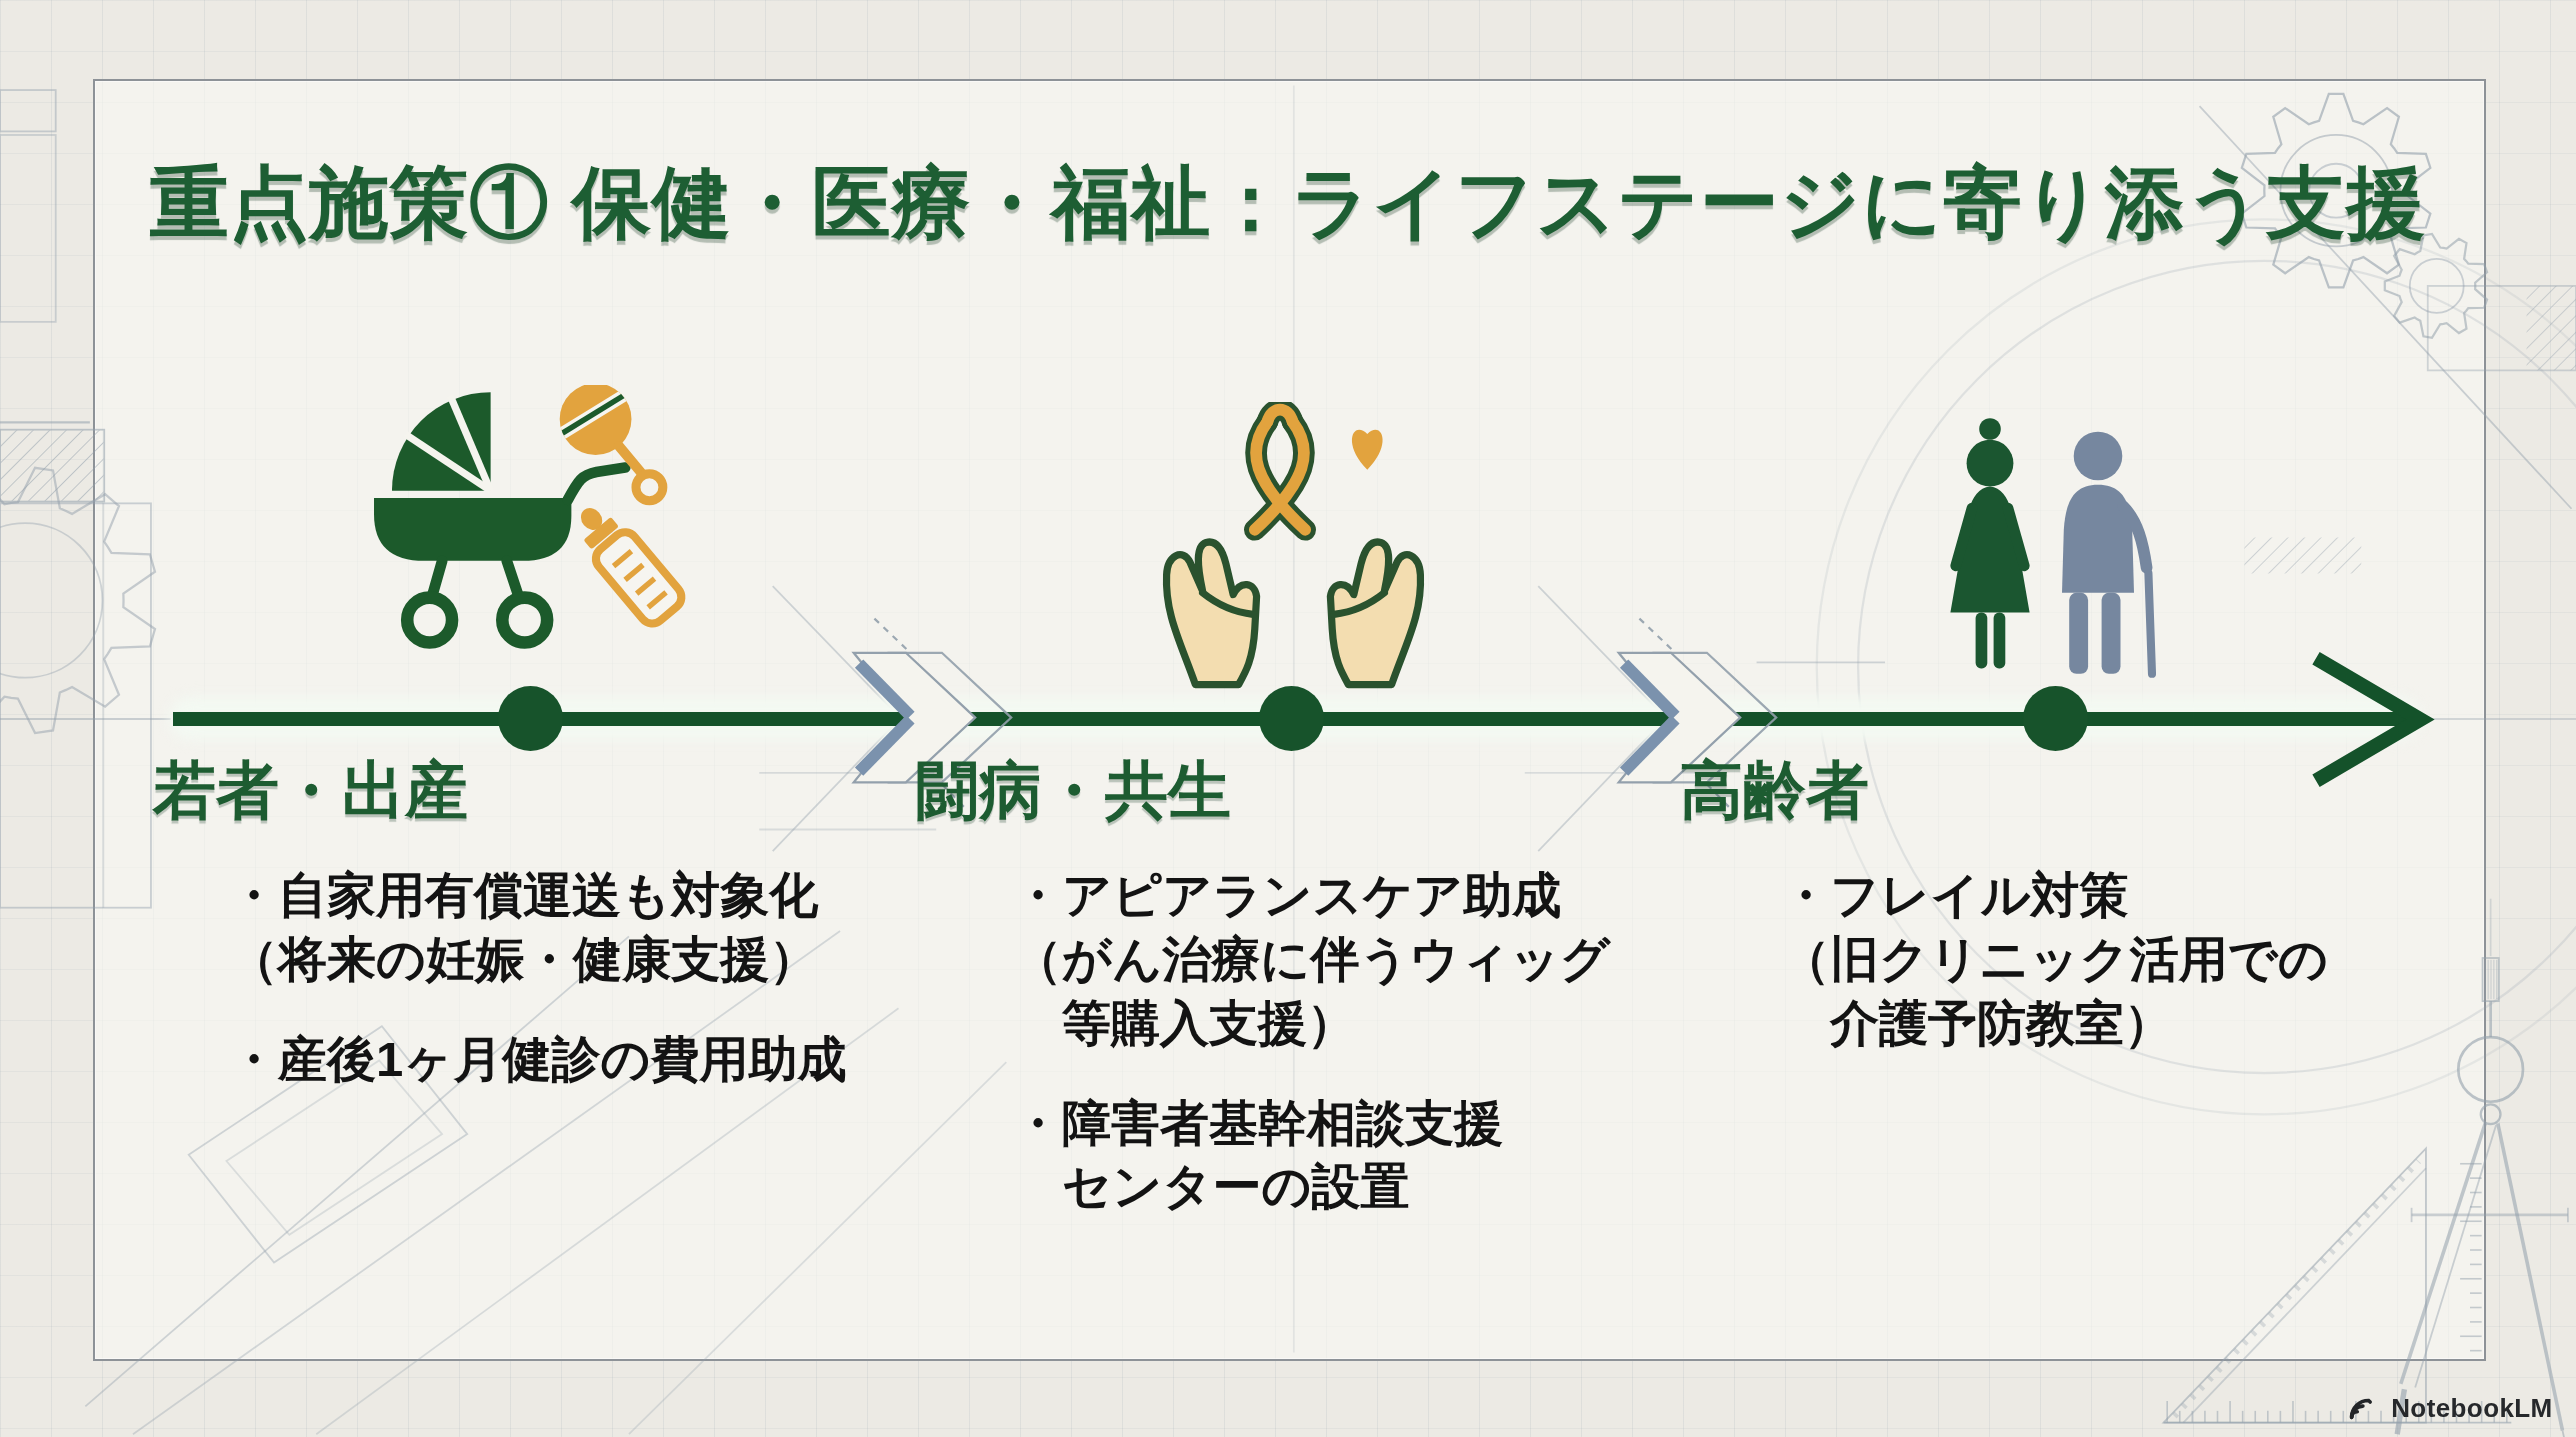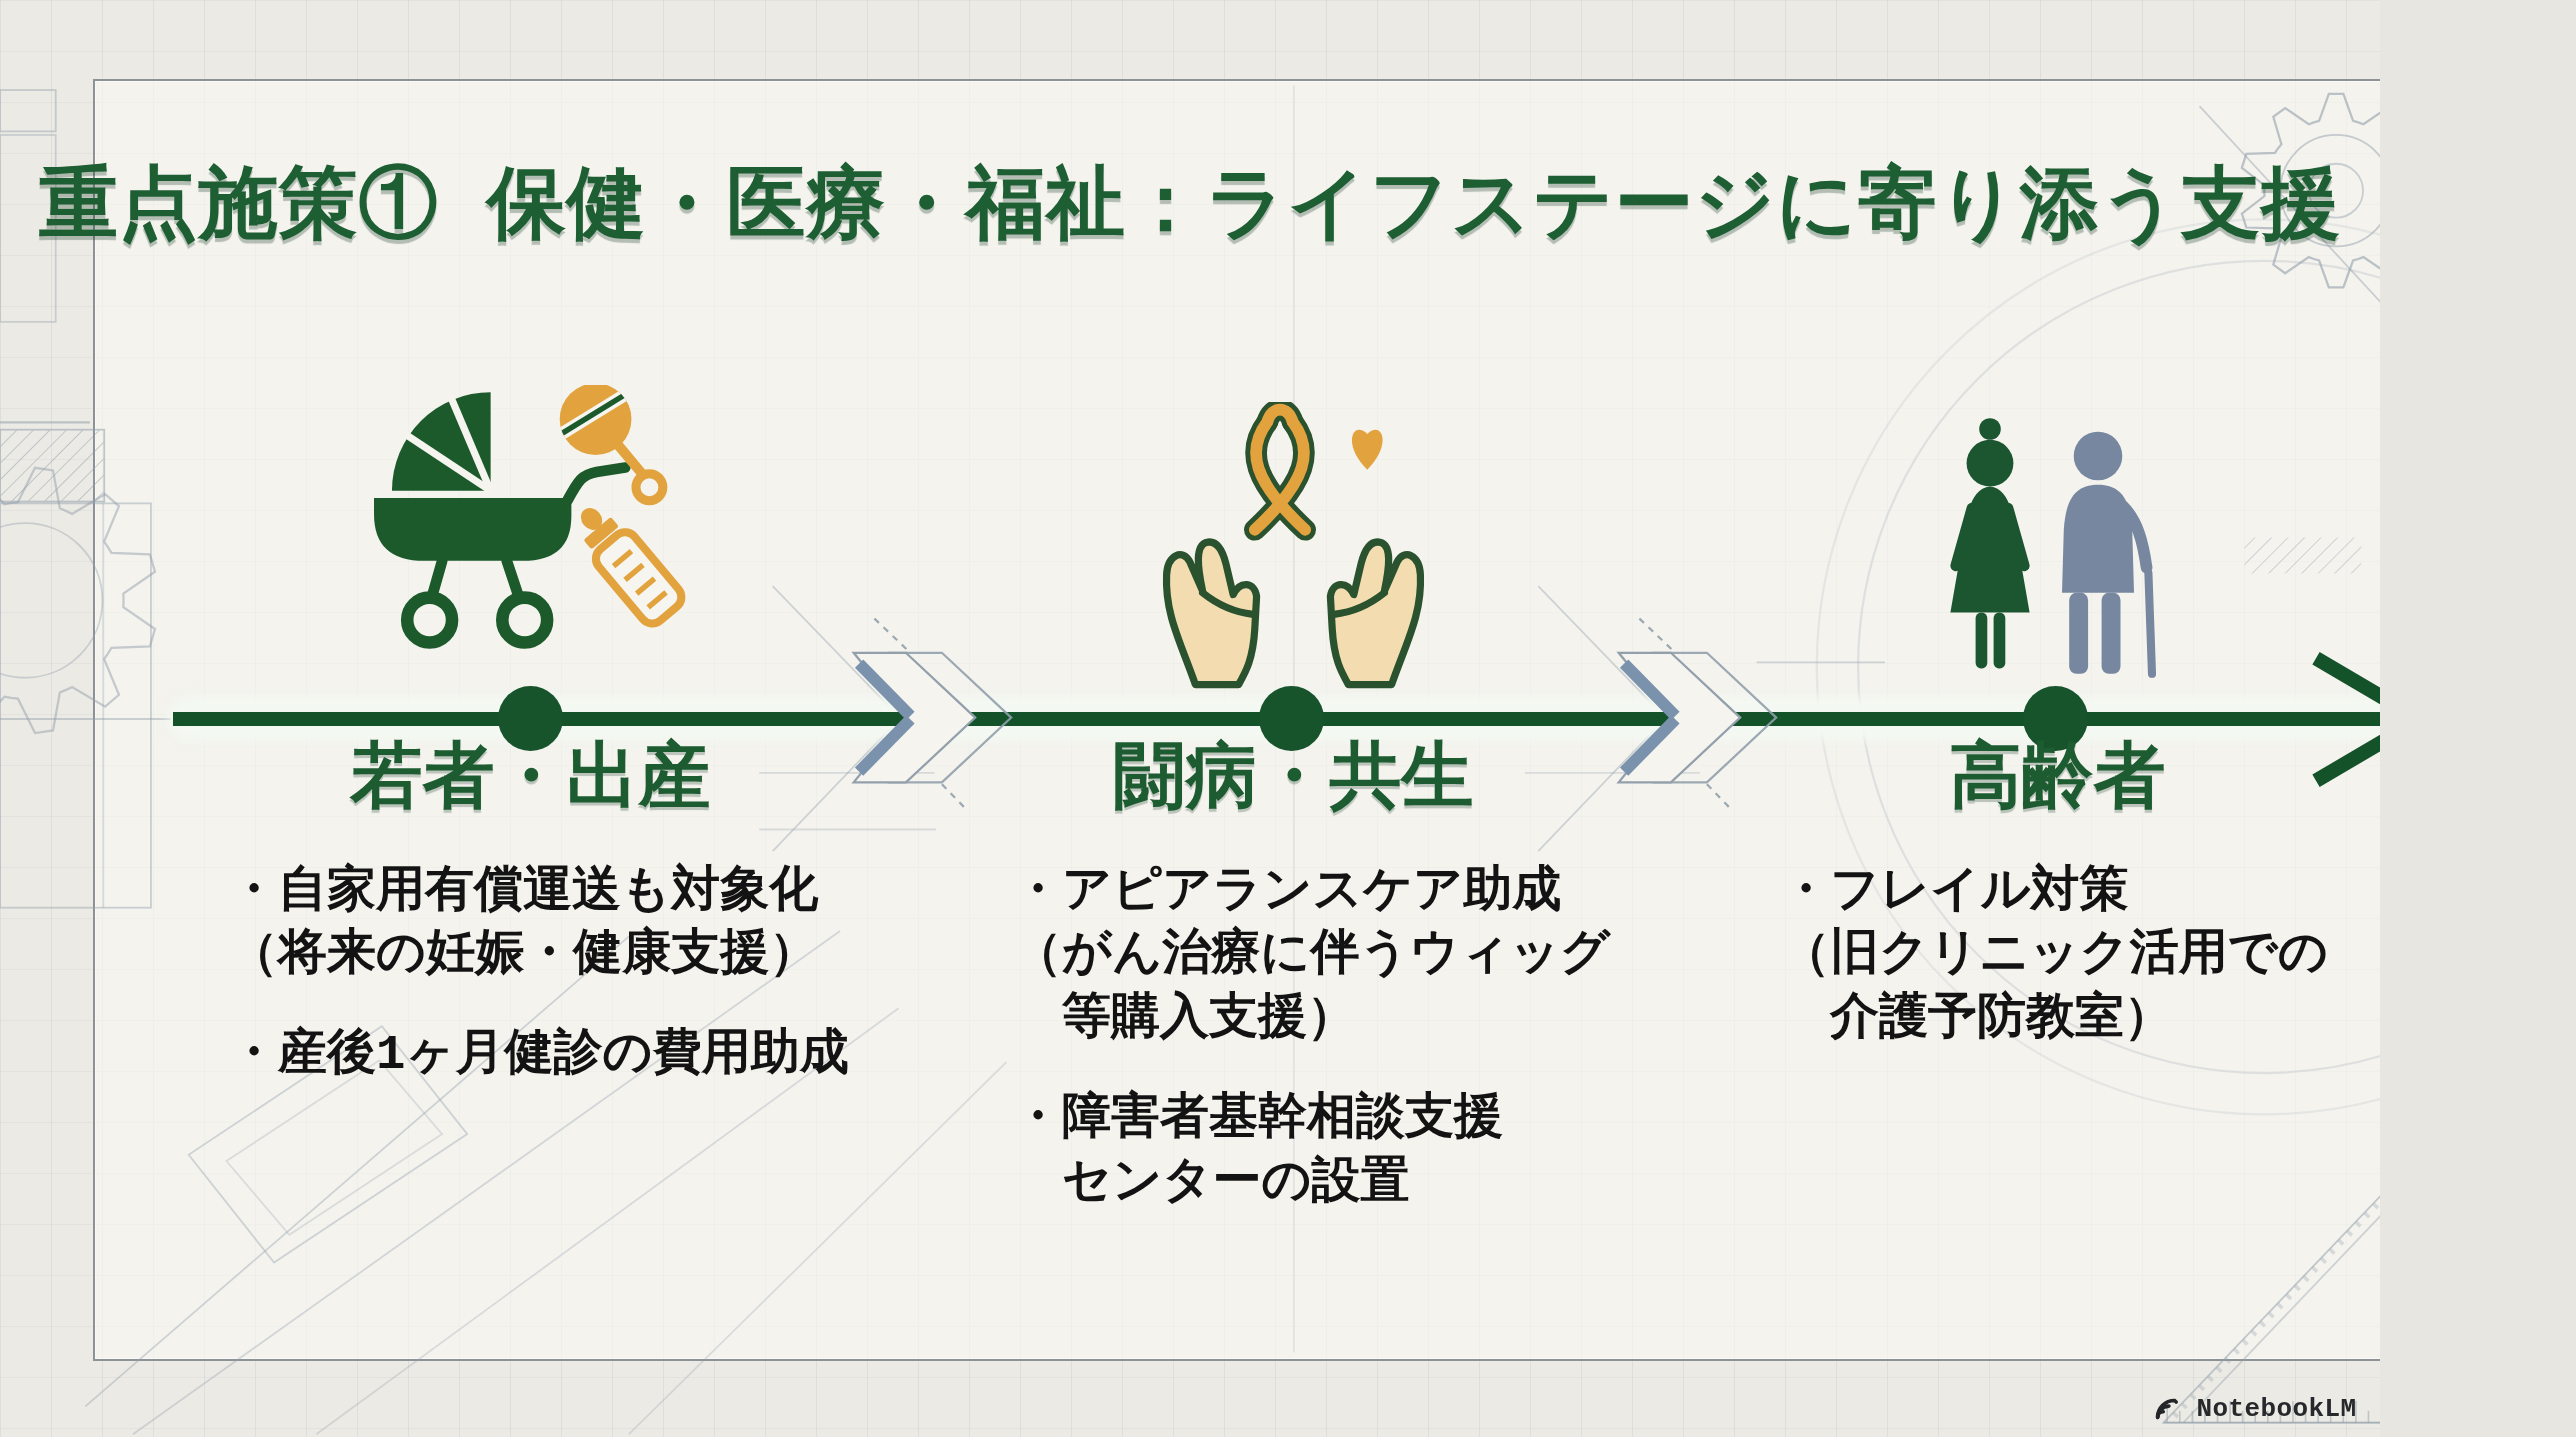--- a/index.html
+++ b/index.html
@@ -1,17 +1,17 @@
 <!DOCTYPE html>
 <html style="font-size:14.4px"><head>
 <meta charset="utf-8">
 <style>
   html,body{margin:0;padding:0;background:#e7e6e0;}
-  .stage{position:relative;width:2380px;height:1438px;overflow:hidden;
-    font-family:Liberation Mono, monospace;
+  .stage{position:relative;width:2576px;height:1438px;overflow:hidden;
+    font-family:Liberation Sans, sans-serif;
     background-color:#eceae4;
     background-image:
       repeating-linear-gradient(to right, rgba(125,145,160,.13) 0px, rgba(125,145,160,.13) 1.3px, transparent 1.3px, transparent 51px),
       repeating-linear-gradient(to bottom, rgba(125,145,160,.09) 0px, rgba(125,145,160,.09) 1.3px, transparent 1.3px, transparent 51px);}
   .panel{position:absolute;left:93px;top:79px;width:2389px;height:1278px;
     background:rgba(249,248,243,.62);border:2.7px solid #8d9297;
     box-shadow:0 0 0 0.9px rgba(255,255,255,.5) inset;}
   .decor{position:absolute;left:0;top:0;pointer-events:none;}
   .title{position:absolute;left:50%;top:151px;transform:translateX(-50%);
     white-space:nowrap;font-size:79px;font-weight:800;color:#1d5e33;
@@ -19,21 +19,21 @@
   
   .tl-glow{position:absolute;left:169px;top:697px;width:2251px;height:43px;
     background:#f3f9f2;border-radius:21.6px;filter:blur(6.3px);}
   .tl-line{position:absolute;left:173px;top:712px;width:2239px;height:14.4px;background:#14522a;}
   .tl-arrow{position:absolute;left:2307px;top:651px;overflow:visible;}
   .dot{position:absolute;top:686px;width:65px;height:65px;border-radius:50%;background:#17532b;}
   .chev{position:absolute;top:642px;overflow:visible;}
   
   .col{position:absolute;top:359px;width:755px;}
   .icon-box{height:331px;display:flex;align-items:flex-end;justify-content:center;}
-  .stage-label{margin:50px 0 0 0;text-align:center;font-size:72px;line-height:1.15;
+  .stage-label{margin:64px 0 0 0;font-size:63px;line-height:1.15;
     font-weight:800;color:#1d5c31;text-shadow:0 2.7px 0.9px rgba(16,52,30,.25);}
   .bullets{margin-top:38px;}
   .item{margin-bottom:36px;}
   .bline{font-size:49px;line-height:1.3;font-weight:700;color:#131313;white-space:nowrap;}
   .indent{padding-left:49px;}
   
   .brand{position:absolute;right:23.4px;bottom:14.4px;display:flex;align-items:center;gap:16px;}
   .brand span{font-size:26px;font-weight:700;color:#26282b;letter-spacing:0.4px;}
 </style>
 </head>

